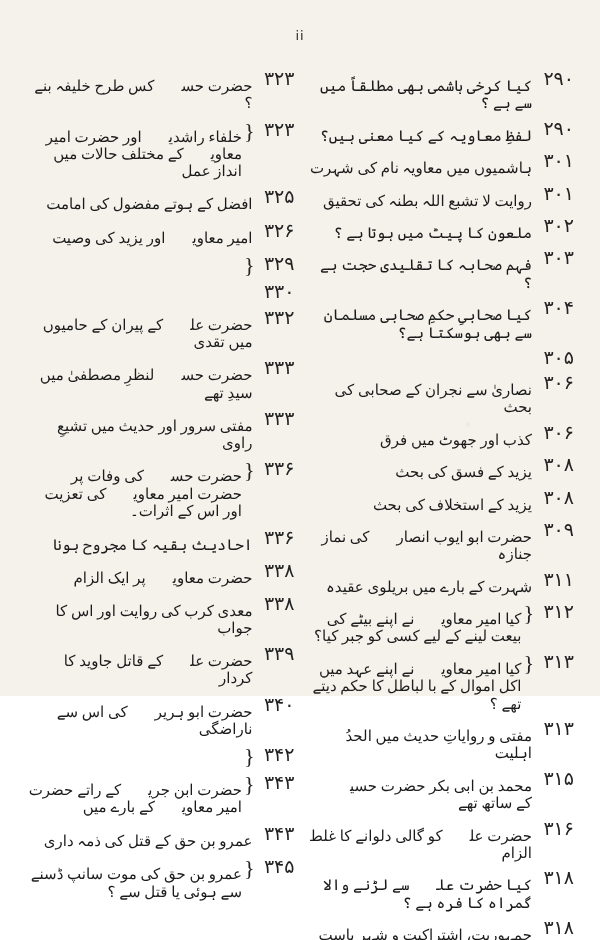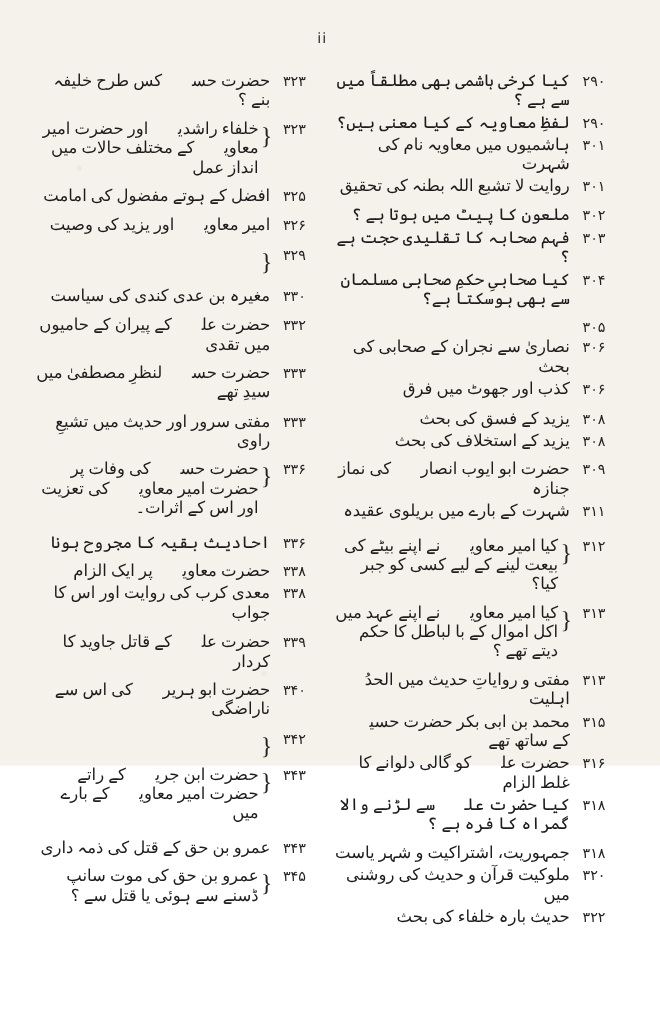--- a/index.html
+++ b/index.html
@@ -17,21 +17,21 @@
   .page {
     position: relative;
     width: 600px;
     height: 696px;
     background: #f5f2ec;
     background-image:
        radial-gradient(circle at 12% 22%, rgba(0,0,0,0.035) 0 2px, transparent 3px),
        radial-gradient(circle at 78% 61%, rgba(0,0,0,0.03) 0 2px, transparent 3px),
        radial-gradient(circle at 40% 88%, rgba(0,0,0,0.03) 0 2px, transparent 3px);
     box-sizing: border-box;
-    padding: 28px 40px 20px 26px;
+    padding: 28px 26px 20px 26px;
     direction: rtl;
   }
   .page-number {
     text-align: center;
     font-size: 13px;
     color: #2b2b2b;
     letter-spacing: 1px;
     margin-bottom: 22px;
     font-family: "DejaVu Sans", sans-serif;
   }
@@ -49,42 +49,43 @@
   }
   .toc-row {
     display: flex;
     flex-direction: row;
     align-items: flex-start;
     margin-bottom: 1px;
     line-height: 1.16;
   }
   .toc-num {
     flex: 0 0 40px;
-    text-align: center;
-    font-size: 13px;
+    text-align: right;
+    font-size: 19px;
     font-family: "DejaVu Sans", sans-serif;
     color: #232323;
     padding-top: 2px;
     white-space: nowrap;
   }
   .toc-brace {
     flex: 0 0 10px;
     text-align: center;
     font-size: 22px;
     color: #232323;
     line-height: 1;
     padding-top: 4px;
   }
   .toc-title {
     flex: 1 1 auto;
     text-align: right;
     font-size: 15px;
     color: #1c1c1c;
     padding: 1px 2px 1px 2px;
     word-break: break-word;
+    margin-top: 12px;
   }
   .spacer-sm { height: 6px; }
   .spacer-md { height: 11px; }
 </style>
 </head>
 <body>
 
 <div class="page">
   <div class="page-number">ii</div>
 
@@ -216,21 +217,20 @@
         <div class="toc-title">امیر معاویہؓ اور یزید کی وصیت</div>
       </div>
       <div class="spacer-sm"></div>
       <div class="toc-row">
         <div class="toc-num">۳۲۹</div>
         <div class="toc-brace">{</div>
       </div>
       <div class="spacer-md"></div>
       <div class="toc-row">
         <div class="toc-num">۳۳۰</div>
-        <div class="toc-title">مغیرہ بن عدی کندی کی سیاست</div>
       </div>
       <div class="spacer-sm"></div>
       <div class="toc-row">
         <div class="toc-num">۳۳۲</div>
         <div class="toc-title">حضرت علیؓ کے پیران کے حامیوں میں تقدی</div>
       </div>
       <div class="spacer-sm"></div>
       <div class="toc-row">
         <div class="toc-num">۳۳۳</div>
         <div class="toc-title">حضرت حسنؓ لنظرِ مصطفیٰ میں سیدِ تھے</div>

